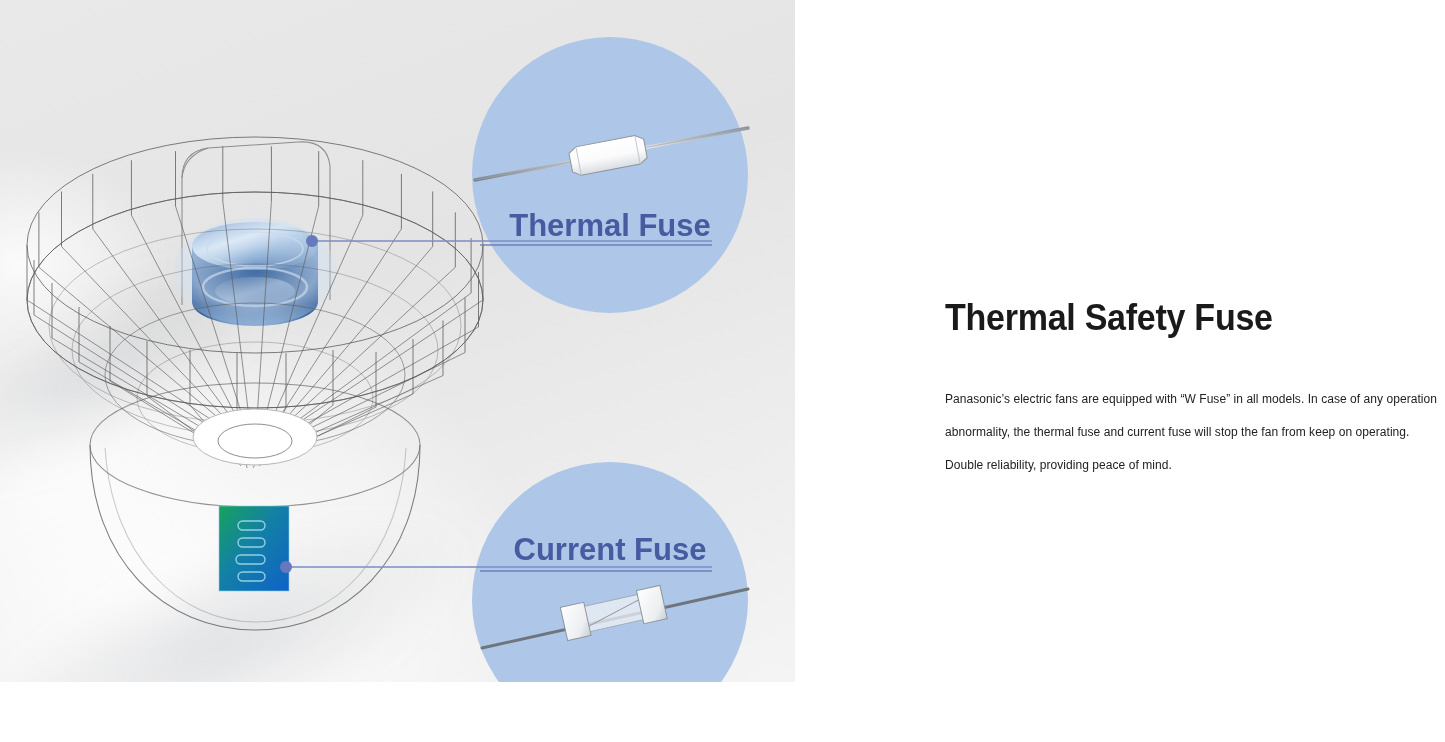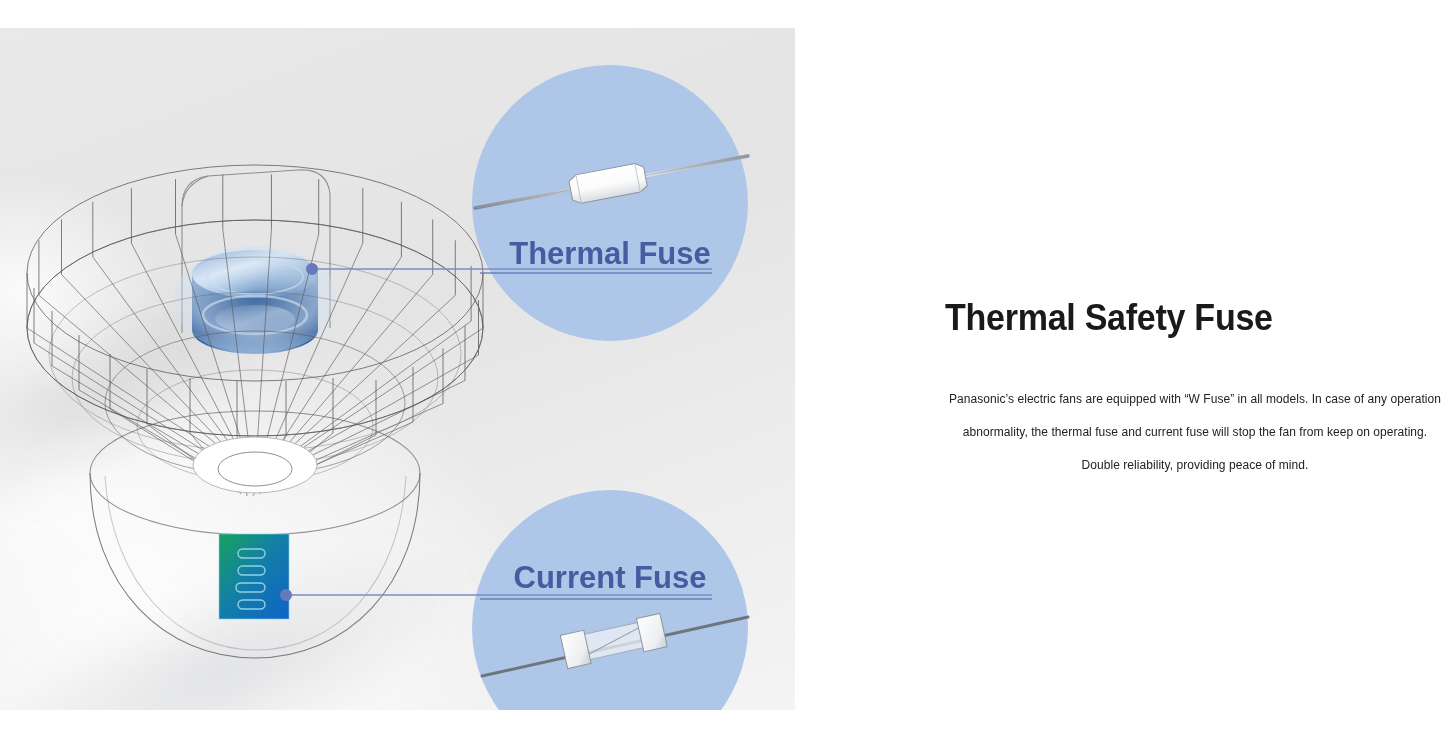--- a/index.html
+++ b/index.html
@@ -22,21 +22,20 @@
   }
 
   
   .illustration-panel {
     position: relative;
     width: 795px;
     height: 682px;
     flex: 0 0 795px;
     overflow: hidden;
     background: #15803d;
-    margin-top: 28px;
   }
   .illustration-panel .bg-gradient {
     position: absolute;
     inset: 0;
     background:
       radial-gradient(ellipse 520px 430px at 20% 88%, rgba(255,255,255,0.92) 0%, rgba(255,255,255,0.45) 48%, rgba(255,255,255,0) 72%),
       radial-gradient(ellipse 300px 240px at 6% 66%, rgba(255,255,255,0.75) 0%, rgba(255,255,255,0) 70%),
       linear-gradient(160deg, #e9e9e9 0%, #e4e4e4 42%, #ececec 70%, #f4f4f4 100%);
   }
   .illustration-panel .soft-shadow-a {
@@ -68,21 +67,20 @@
     width: 795px;
     height: 742px;
   }
 
   
   .text-panel {
     position: relative;
     flex: 1 1 auto;
     height: 742px;
     background: #ffffff;
-    text-align: center;
   }
   .heading {
     position: absolute;
     left: 150px;
     top: 272px;
     font-family: "Liberation Sans Narrow", "Liberation Sans", sans-serif;
     font-size: 37px;
     font-weight: bold;
     letter-spacing: -0.3px;
     color: #1a1a1a;

